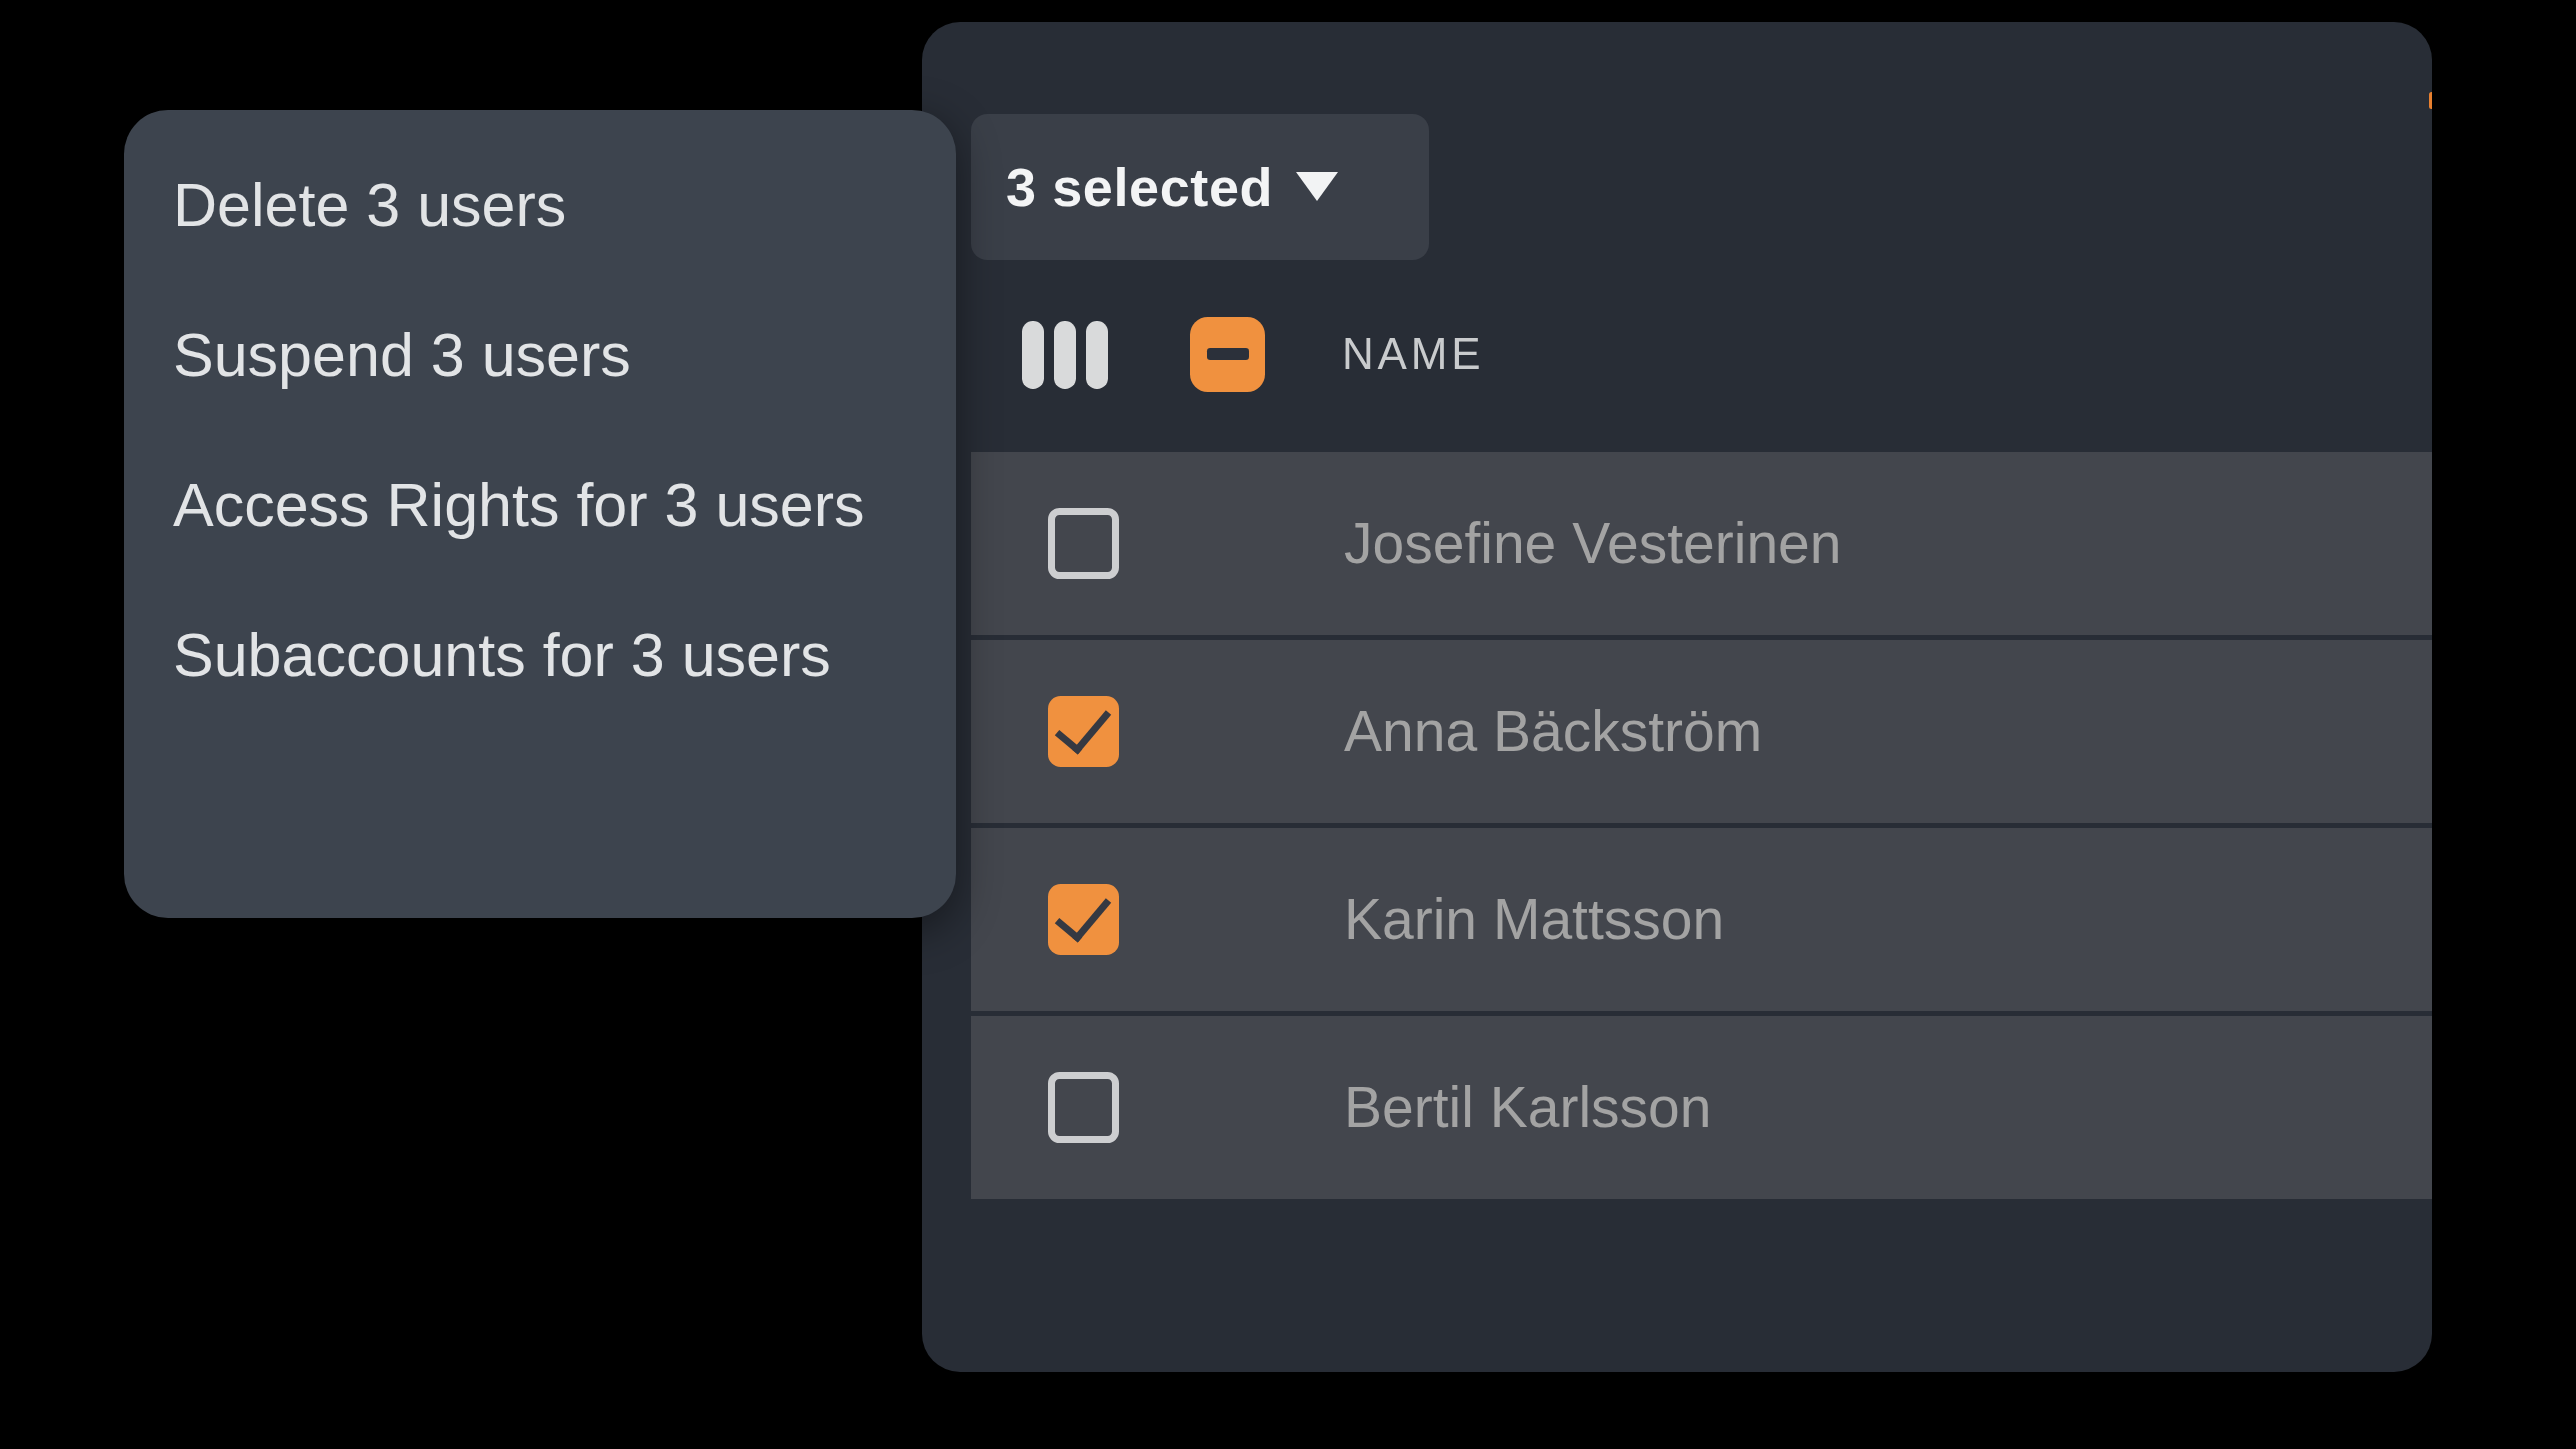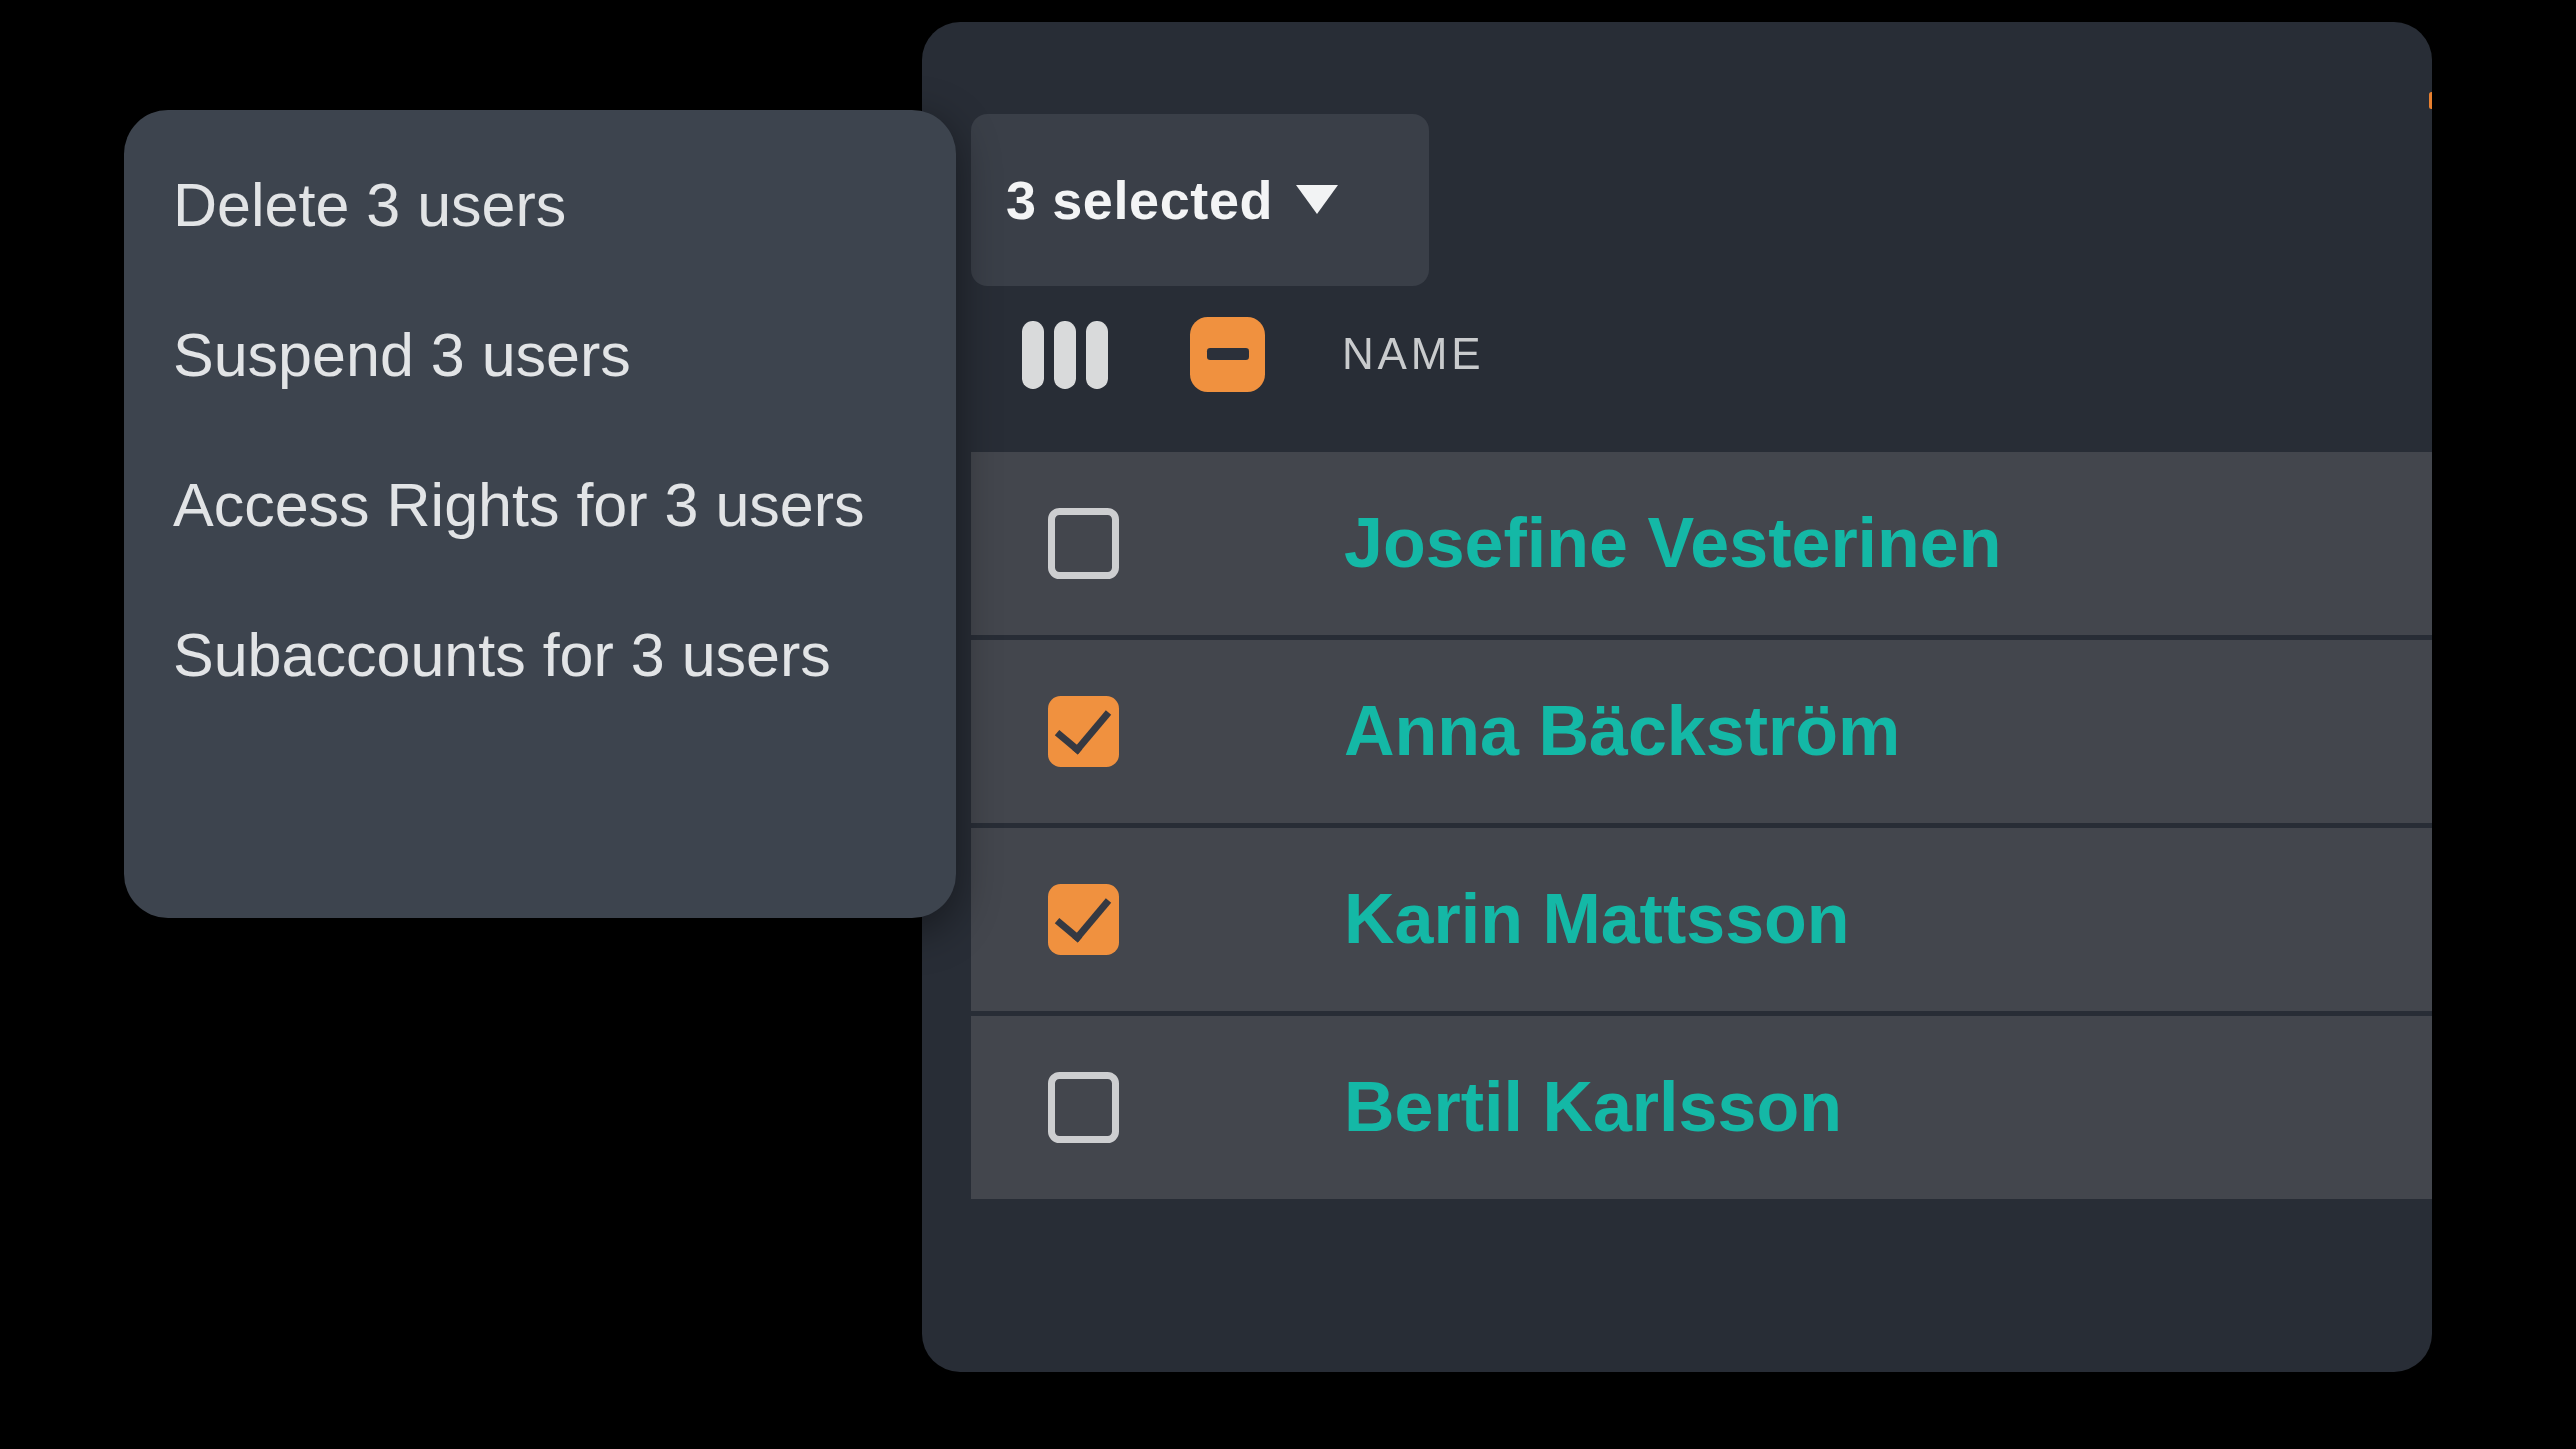--- a/index.html
+++ b/index.html
@@ -16,21 +16,21 @@
     position:absolute;
     left:922px;top:21.5px;
     width:1510px;height:1350px;
     background:#282D36;
     border-radius:38px;
   }
 
   .select-btn{
     position:absolute;
     left:49px;top:92px;
-    width:458px;height:172px;
+    width:458px;height:146px;
     background:#3A3F48;
     border-radius:16.4px;
     display:flex;align-items:center;
     padding:0;
     box-sizing:border-box;
     border:none;cursor:pointer;
   }
   .select-btn .lbl{
     margin-left:35px;
     font-size:54px;
@@ -88,24 +88,23 @@
   .row{
     width:100%;height:183px;
     margin-bottom:5px;
     background:#43464D;
     display:flex;align-items:center;
     cursor:pointer;
   }
   .row .name{
     position:absolute;
     left:373px;
-    font-size:70px;
-    color:#14b8a6;
+    font-size:57px;
+    color:#a3a3a3;
     white-space:nowrap;
-    font-weight:bold;
   }
   .row{position:relative;}
   .checkbox{
     position:absolute;left:77px;
     width:71px;height:71px;
     box-sizing:border-box;
     border:7px solid #CDCED0;
     border-radius:11.4px;
     background:transparent;
     cursor:pointer;

